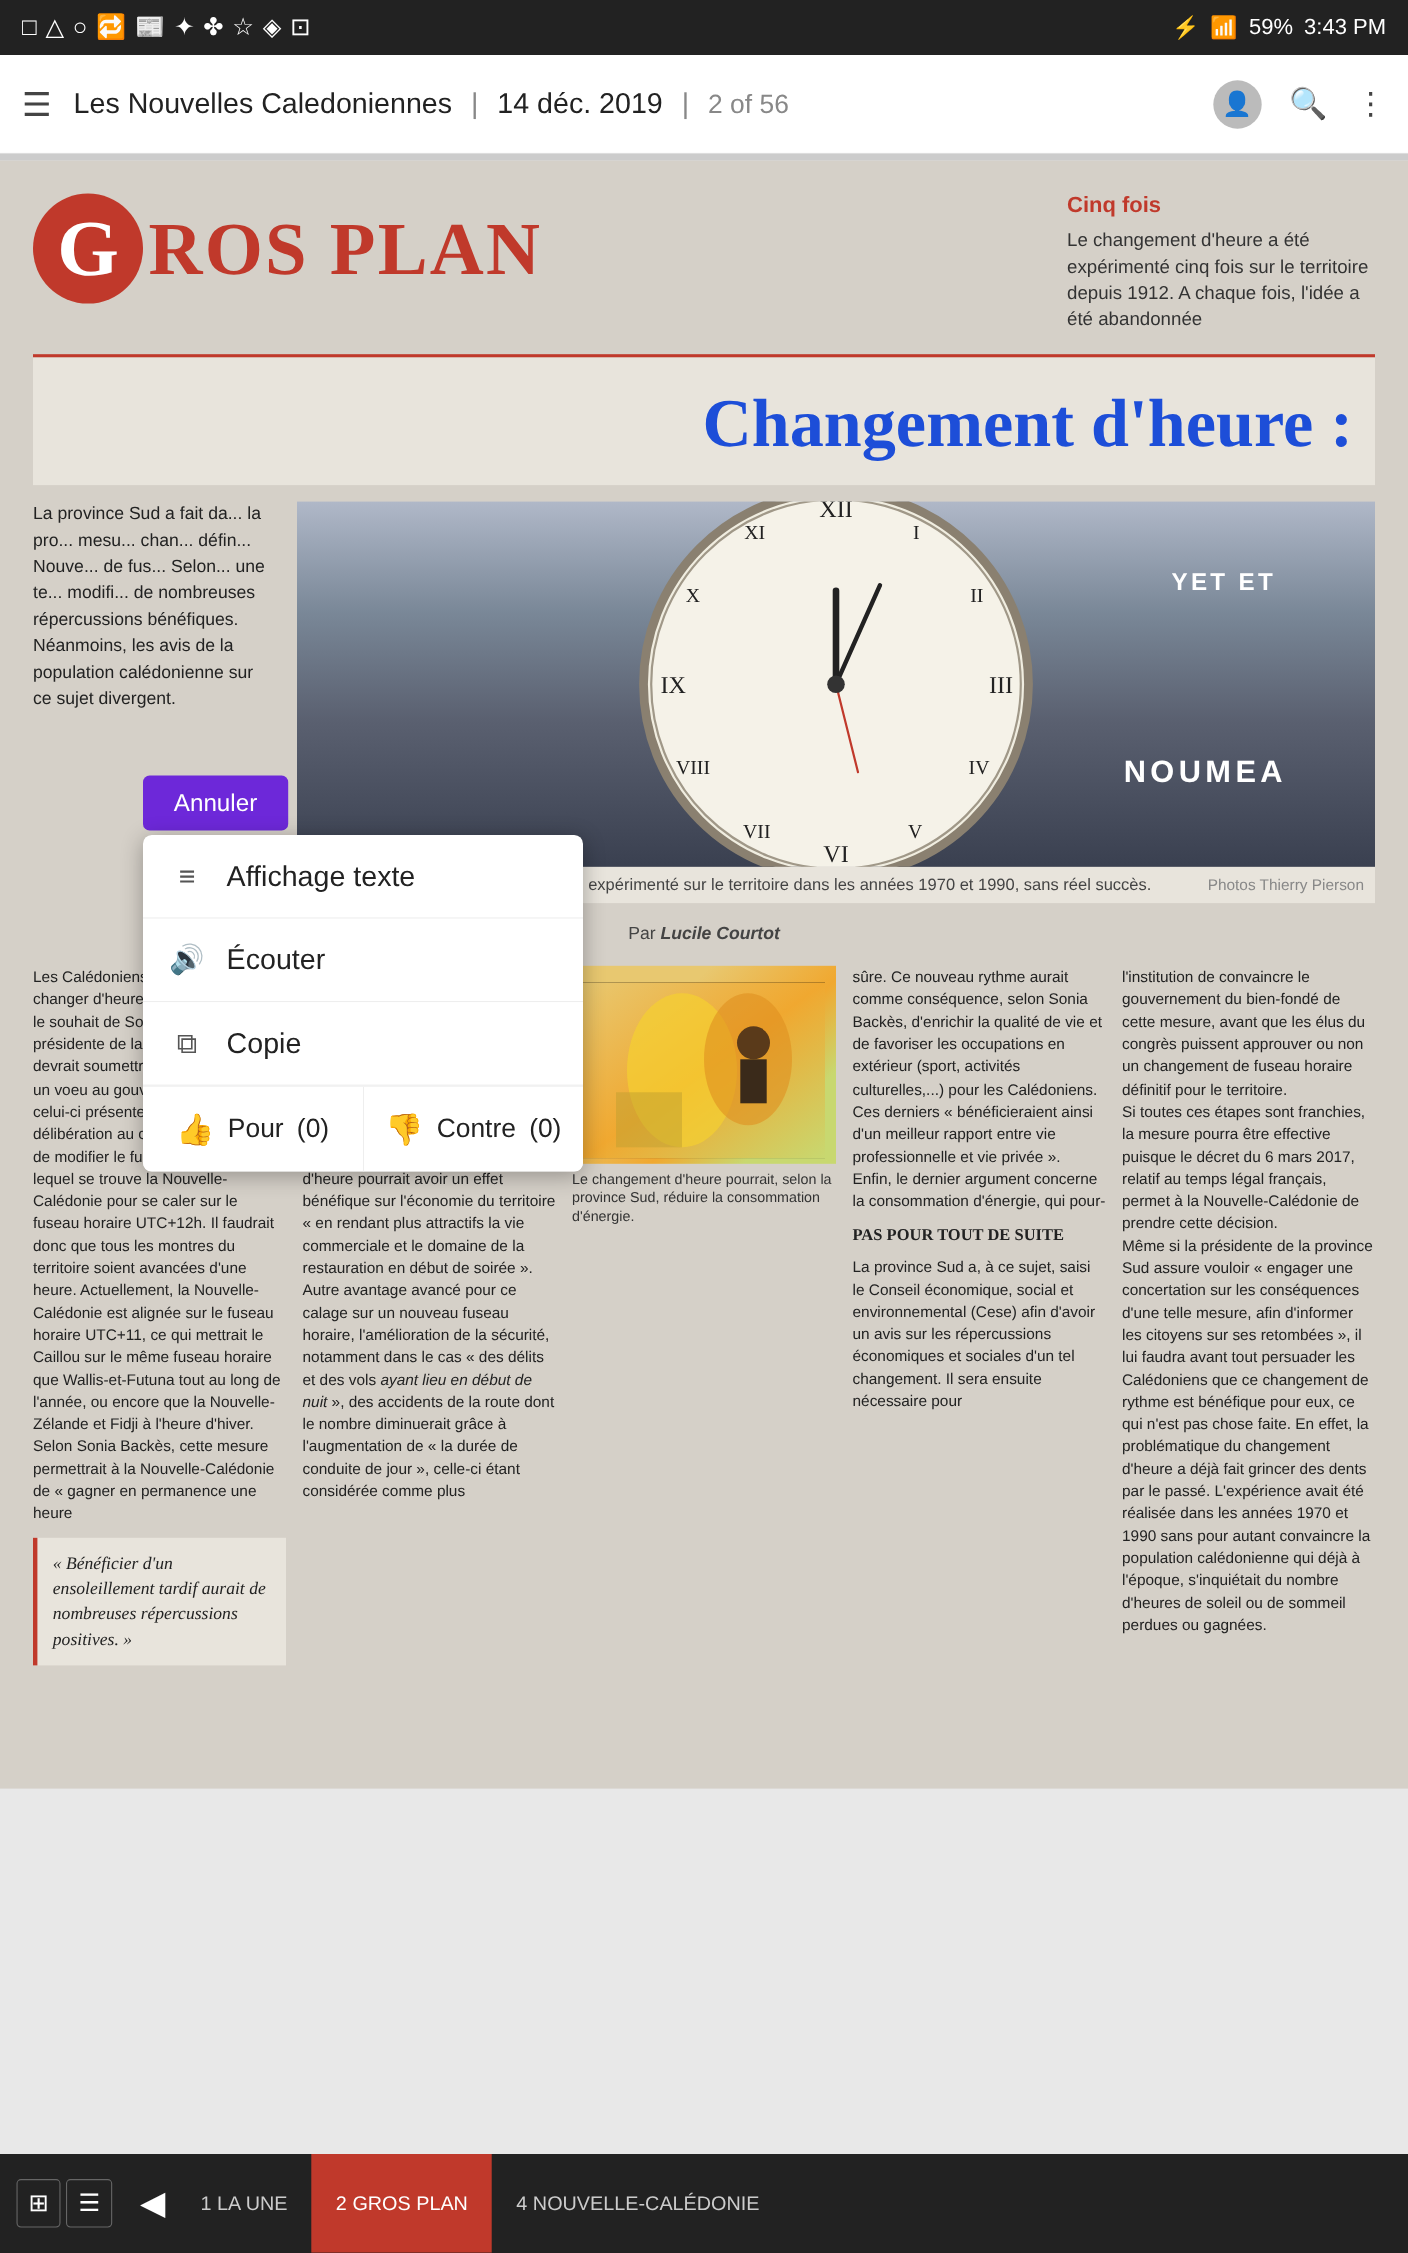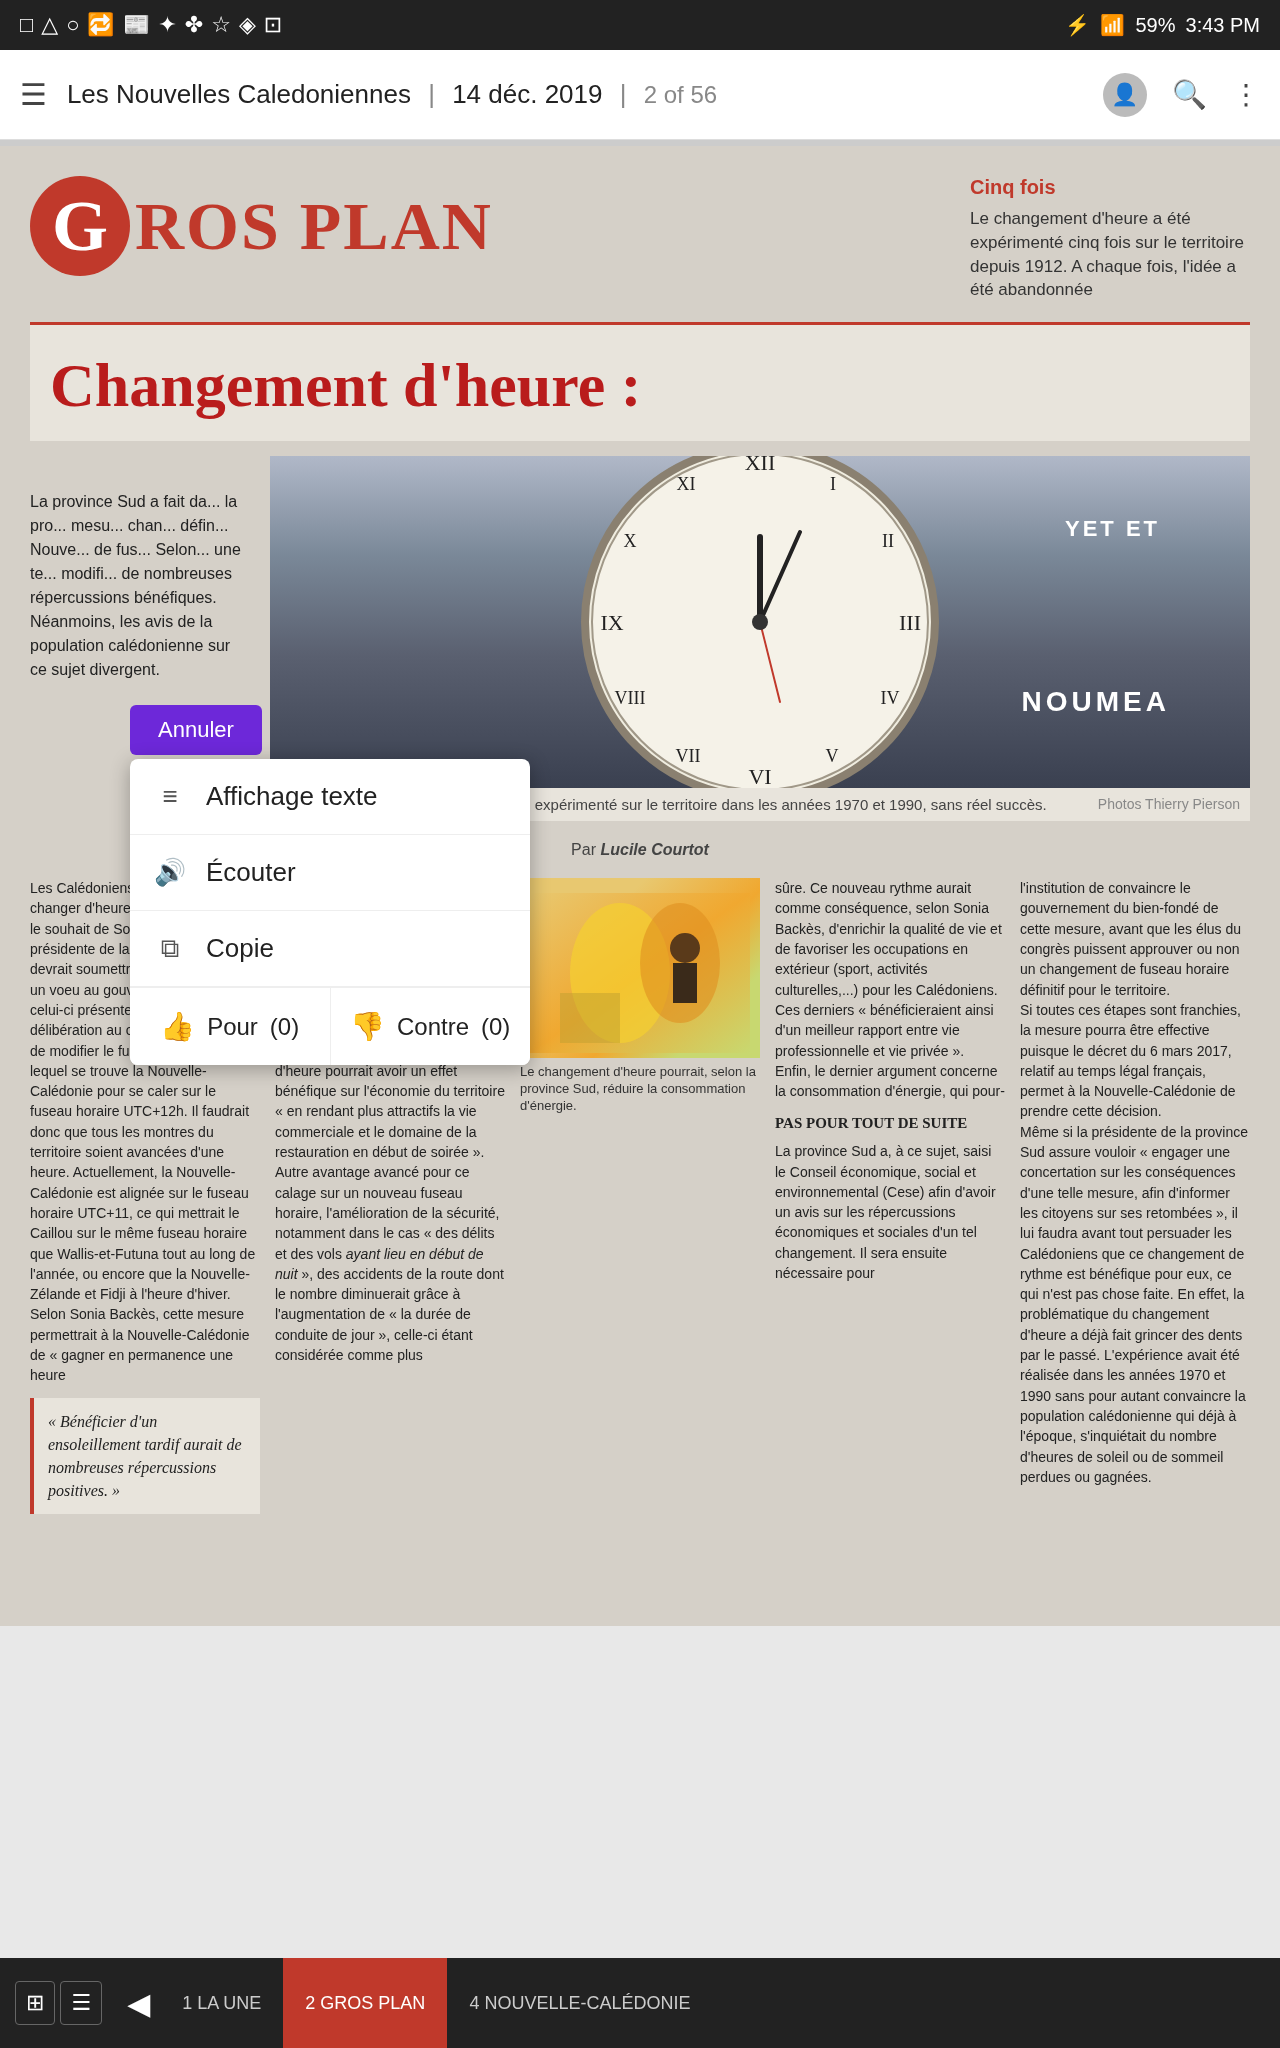--- a/index.html
+++ b/index.html
@@ -166,24 +166,24 @@
     }
 
     
     .headline-section {
       position: relative;
       width: 100%;
       margin-bottom: 0;
     }
     .headline-title {
       background: #e8e4dc;
-      text-align: left;
+      text-align: right;
       font-size: 62px;
       font-weight: bold;
-      color: #b91c1c;
+      color: #1d4ed8;
       padding: 25px 20px 20px 20px;
       font-family: Georgia, serif;
     }
 
     .article-image-container {
       width: 100%;
       height: 332px;
       background: linear-gradient(180deg, #b0b8c8 0%, #7a8898 30%, #5a6070 60%, #3a4050 100%);
       position: relative;
       overflow: hidden;
@@ -231,21 +231,20 @@
     }
     .article-left-col {
       width: 220px;
       flex-shrink: 0;
     }
     .article-intro-text {
       font-size: 16px;
       color: #222;
       line-height: 1.5;
       font-family: Arial, sans-serif;
-      margin-top: 34px;
     }
 
     
     .context-menu-overlay {
       position: absolute;
       top: 380px;
       left: 100px;
       z-index: 100;
     }
 

